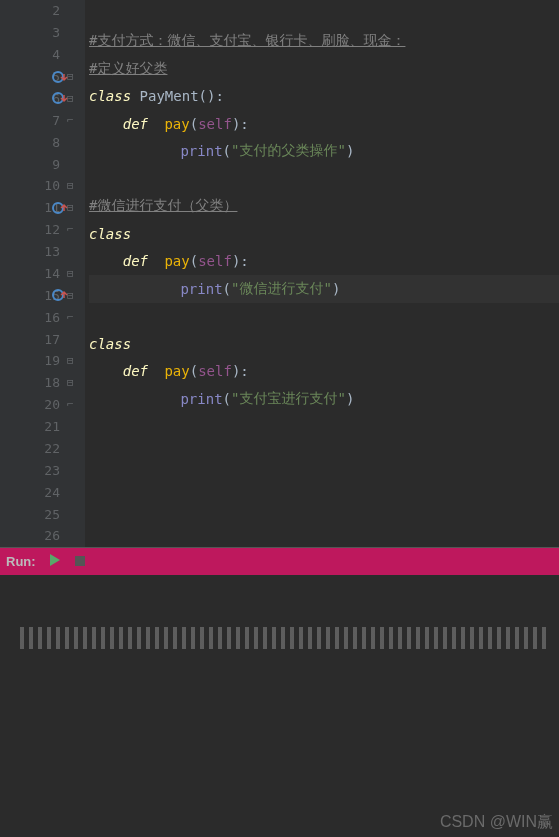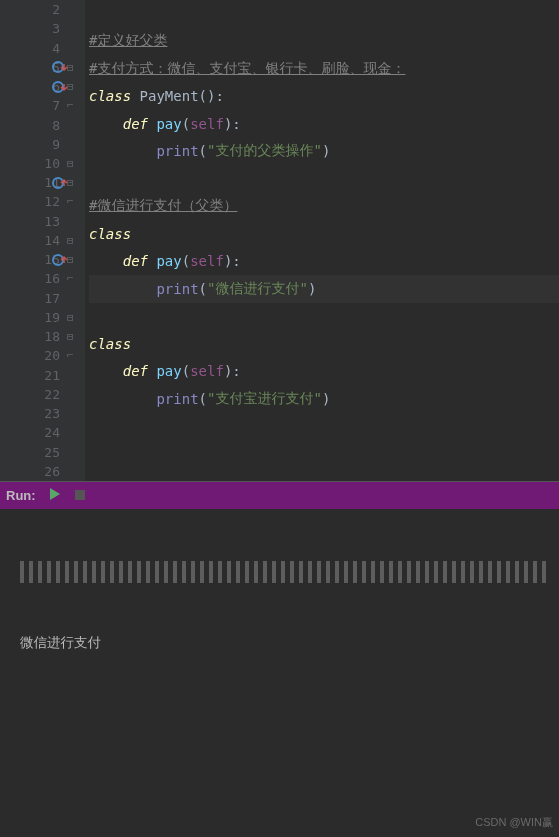--- a/index.html
+++ b/index.html
@@ -58,32 +58,32 @@
     padding-left: 4px;
   }
   .code-row {
     height: 27.5px;
     display: flex;
     align-items: center;
     white-space: pre;
   }
   .tok-kw { color: #fef9c3; font-style: italic; }
   .tok-cls { color: #a9b7c6; text-decoration: underline; text-decoration-color: #808080; text-decoration-style: wavy; }
-  .tok-def { color: #7dd3fc; }
+  .tok-def { color: #eab308; margin-left: 8px; }
   .tok-self { color: #94558d; }
   .tok-str { color: #6a8759; }
   .tok-comment { color: #808080; text-decoration: underline; text-decoration-color: #808080;}
-  .tok-fn { color: #8888c6; }
+  .tok-fn { color: #8888c6; margin-left: 24px; }
   .tok-var { color: #a9b7c6; }
   .tok-punc { color: #a9b7c6; }
   .hl-line { background: #323232; }
 
   .run-bar {
     height: 28px;
-    background: #701a75;
+    background: #be185d;
     border-top: 1px solid #555;
     display: flex;
     align-items: center;
     padding: 0 6px;
     gap: 12px;
   }
   .run-label {
     color: #bbbbbb;
     font-size: 13px;
     font-weight: bold;
@@ -99,21 +99,21 @@
     font-size: 13.5px;
     line-height: 22px;
     white-space: pre;
     position:relative;
   }
   .watermark {
     position: absolute;
     right: 6px;
     bottom: 4px;
     color: #6a6a6a;
-    font-size: 11px;
+    font-size: 16px;
     font-family: sans-serif;
   }
   .pixelated {
     height: 22px;
     background: repeating-linear-gradient(90deg,#bbb 0 4px,#2b2b2b 4px 9px);
     opacity:.35;
     margin-bottom:4px;
   }
   svg.ov { display:block }
 </style>
@@ -243,22 +243,22 @@
         <span class="fold-icon"></span>
       </div>
     <div class="gutter-row">
         <span class="ln">26</span>
         <span class="fold-icon"></span>
       </div>
   </div>
 
   <div class="code-area">
     <div class="code-row"></div>
+    <div class="code-row"><span class="tok-comment">#支付方式：微信、支付宝、银行卡、刷脸、现金：</span></div>
     <div class="code-row"><span class="tok-comment">#定义好父类</span></div>
-    <div class="code-row"><span class="tok-comment">#支付方式：微信、支付宝、银行卡、刷脸、现金：</span></div>
     <div class="code-row"><span class="tok-kw">class </span><span class="tok-var">PayMent</span><span class="tok-punc">():</span></div>
     <div class="code-row"><span>    </span><span class="tok-kw">def </span><span class="tok-def">pay</span><span class="tok-punc">(</span><span class="tok-self">self</span><span class="tok-punc">):</span></div>
     <div class="code-row"><span>        </span><span class="tok-fn">print</span><span class="tok-punc">(</span><span class="tok-str">"支付的父类操作"</span><span class="tok-punc">)</span></div>
     <div class="code-row"></div>
     <div class="code-row"><span class="tok-comment">#微信进行支付（父类）</span></div>
     <div class="code-row"><span class="tok-kw">class </span></div>
     <div class="code-row"><span>    </span><span class="tok-kw">def </span><span class="tok-def">pay</span><span class="tok-punc">(</span><span class="tok-self">self</span><span class="tok-punc">):</span></div>
     <div class="code-row hl-line"><span>        </span><span class="tok-fn">print</span><span class="tok-punc">(</span><span class="tok-str">"微信进行支付"</span><span class="tok-punc">)</span></div>
     <div class="code-row"></div>
     <div class="code-row"><span class="tok-kw">class </span></div>
@@ -278,17 +278,16 @@
   </span>
   <span class="run-stop">
     <svg width="12" height="12">
         <rect x="1" y="1" width="10" height="10" fill="#555"></rect>
       </svg>
   </span>
 </div>
 
 <div class="console">
   <div class="pixelated"></div>
-  <div>微信进行支付</div>
   <div>&nbsp;</div>
   <div>&nbsp;</div>
   <div class="watermark">CSDN @WIN赢</div>
 </div>
 
 </body></html>

